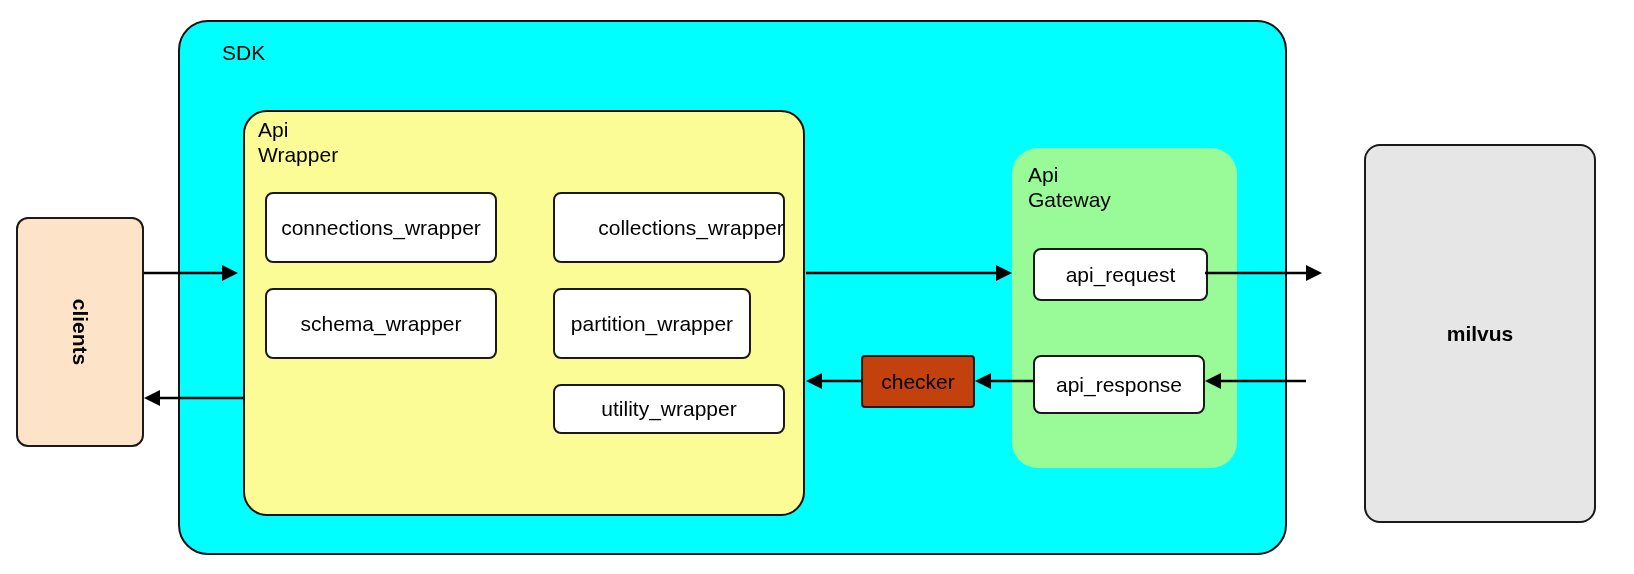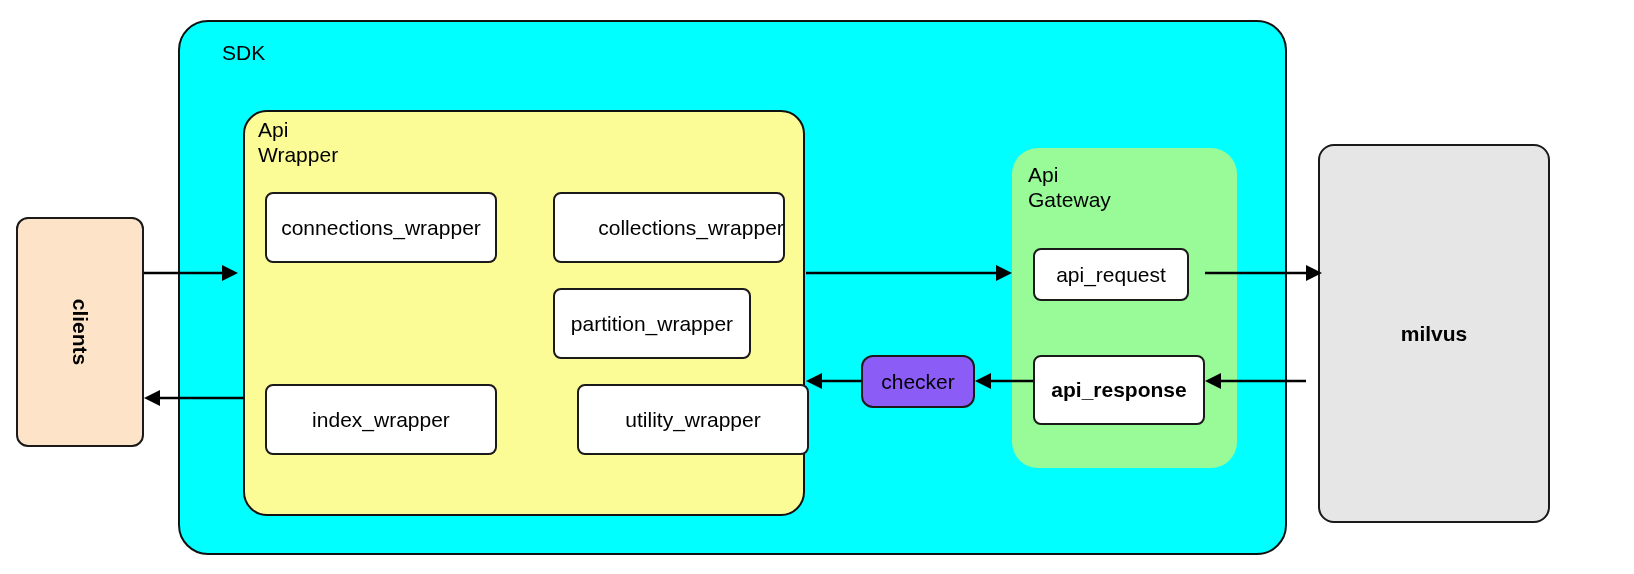--- a/index.html
+++ b/index.html
@@ -73,23 +73,23 @@
   
   .leaf {
     background: #ffffff;
     border: 2px solid #1a1a1a;
     border-radius: 8px;
     font-size: 21px;
     color: #000000;
   }
 
   .leaf-small {
-    background: #8b5cf6;
-    border: 2px solid #1a1a1a;
-    border-radius: 12px;
+    background: #c2410c;
+    border: 2px solid #1a1a1a;
+    border-radius: 4px;
     font-size: 21px;
     color: #000000;
   }
 
   
   .box-clients {
     background: #fde3c8;
     border: 2px solid #1a1a1a;
     border-radius: 12px;
   }
@@ -128,55 +128,55 @@
   <div class="group-title" style="left:222px; top:41px;">SDK</div>
 
   <div class="node container-wrapper" style="left:243px; top:110px; width:562px; height:406px;">
   </div>
   <div class="group-title" style="left:258px; top:118px;">Api
 Wrapper</div>
 
   <div class="node leaf" style="left:265px; top:192px; width:232px; height:71px;">
     <span>connections_wrapper</span>
   </div>
-  <div class="node leaf" style="left:265px; top:384px; width:232px; height:71px;">
-    <span>index_wrapper</span>
+  <div class="node leaf" style="left:265px; top:288px; width:232px; height:71px;">
+    <span>schema_wrapper</span>
   </div>
 
   <div class="node leaf" style="left:553px; top:192px; width:232px; height:71px;padding-left:44px;">
     <span>collections_wrapper</span>
   </div>
   <div class="node leaf" style="left:553px; top:288px; width:198px; height:71px;">
     <span>partition_wrapper</span>
   </div>
-  <div class="node leaf" style="left:553px; top:384px; width:232px; height:71px;margin-left:24px;">
+  <div class="node leaf" style="left:553px; top:384px; width:232px; height:50px;">
     <span>utility_wrapper</span>
   </div>
 
   <div class="node container-gateway" style="left:1012px; top:148px; width:225px; height:320px;">
   </div>
   <div class="group-title" style="left:1028px; top:163px;">Api
 Gateway</div>
 
-  <div class="node leaf" style="left:1033px; top:248px; width:156px; height:53px;">
+  <div class="node leaf" style="left:1033px; top:248px; width:175px; height:53px;">
     <span>api_request</span>
   </div>
-  <div class="node leaf" style="left:1033px; top:355px; width:172px; height:70px;font-weight:bold;">
+  <div class="node leaf" style="left:1033px; top:355px; width:172px; height:59px;">
     <span>api_response</span>
   </div>
 
   <div class="node leaf-small" style="left:861px; top:355px; width:114px; height:53px;">
     <span>checker</span>
   </div>
 
   <div class="node box-clients" style="left:16px; top:217px; width:128px; height:230px;">
     <span class="vlabel">clients</span>
   </div>
 
-  <div class="node box-milvus" style="left:1318px; top:144px; width:232px; height:379px;">
+  <div class="node box-milvus" style="left:1364px; top:144px; width:232px; height:379px;">
     <span>milvus</span>
   </div>
 
   <div class="edge" style="left:0px; top:0px;">
     <svg width="1634" height="574">
       <line x1="144" y1="273" x2="222" y2="273" stroke="#000000" stroke-width="2.5"></line>
       <path d="M222,265 L238,273 L222,281 Z" fill="#000000"></path>
     </svg>
   </div>
 

